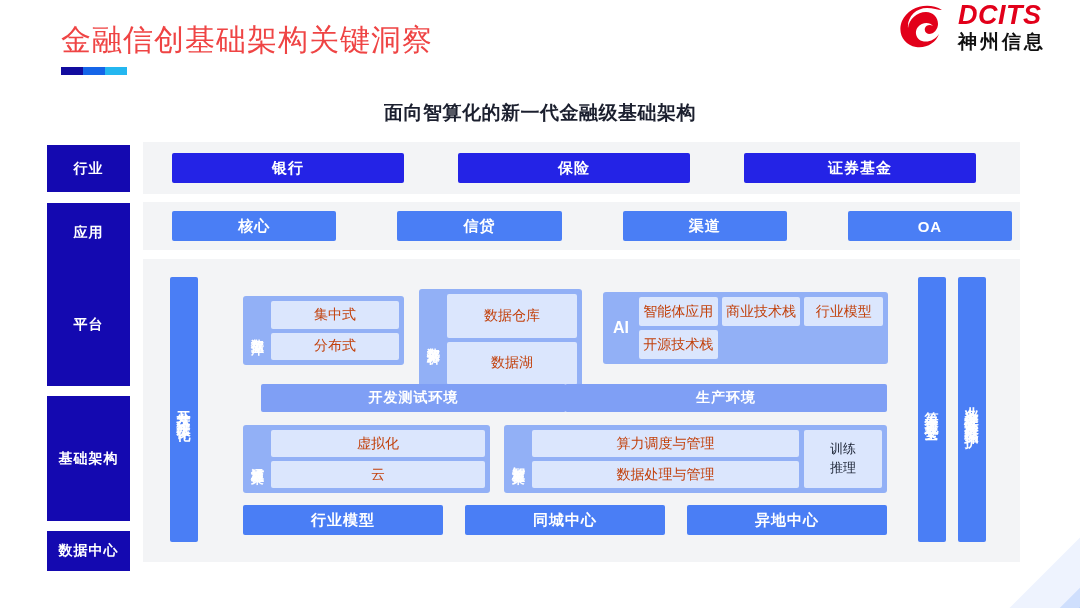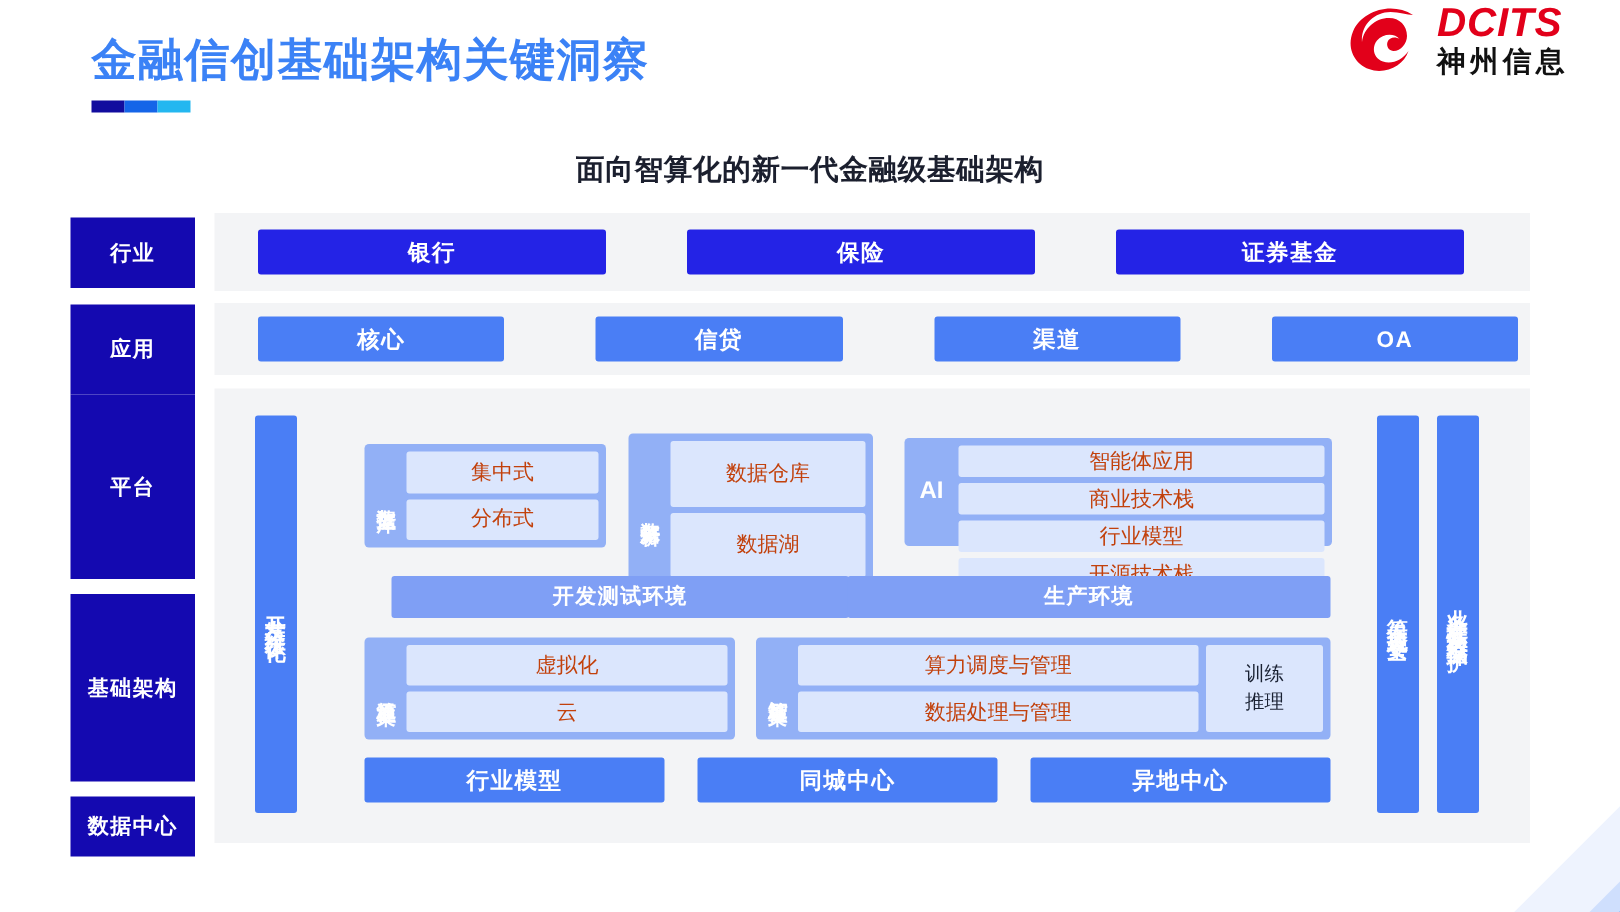--- a/index.html
+++ b/index.html
@@ -16,21 +16,21 @@
   .deco i { position: absolute; display: block; transform: rotate(-45deg); transform-origin: bottom right; border-radius: 1px; }
   .d1 { width: 520px; height: 44px; right: -120px; bottom: 6px;  background: #0a62fb; }
   .d2 { width: 520px; height: 30px; right: -120px; bottom: 52px; background: #4e86f7; }
   .d3 { width: 520px; height: 26px; right: -120px; bottom: 84px; background: #9dbdfb; }
   .d4 { width: 520px; height: 20px; right: -120px; bottom: 112px; background: #cfdffd; }
   .d5 { width: 520px; height: 40px; right: -120px; bottom: 134px; background: #eef3fe; }
 
   
   .title {
     position: absolute; left: 61px; top: 20px;
-    font-size: 30px; font-weight: bold; color: #3b82f6; letter-spacing: 1px;
+    font-size: 30px; font-weight: normal; color: #ef4444; letter-spacing: 1px;
   }
   .accent { position: absolute; left: 61px; top: 67px; width: 66px; height: 8px; display: flex; }
   .accent span { flex: 1; height: 100%; }
   .accent .a1 { background: #120c9e; }
   .accent .a2 { background: #1565e8; }
   .accent .a3 { background: #24b7f0; }
 
   .logo { position: absolute; right: 34px; top: 2px; display: flex; align-items: flex-end; gap: 8px; }
   .logo-mark { width: 52px; height: 48px; }
   .logo-text { display: flex; flex-direction: column; justify-content: center; line-height: 1; }
@@ -88,21 +88,21 @@
   .grp-cells { display: flex; flex-direction: column; gap: 4px; flex: 1; }
   .cell { background: #dbe6fd; color: #c2410c; font-size: 14px;
           display: flex; align-items: center; justify-content: center; border-radius: 2px; flex: 1; min-height: 21px; }
 
   .grp-db   { left: 243px; top: 296px; width: 161px; height: 69px; }
   .grp-da   { left: 419px; top: 289px; width: 163px; height: 101px; }
 
   .grp-ai { position: absolute; left: 603px; top: 292px; width: 285px; height: 72px;
             background: #92b0f6; border-radius: 3px; display: flex; padding: 5px; gap: 5px; align-items: stretch; }
   .ai-label { color: #fff; font-weight: bold; font-size: 16px; display: flex; align-items: center; justify-content: center; width: 26px; flex: 0 0 auto; }
-  .ai-grid { flex: 1; display: grid; grid-template-columns: 1fr; grid-template-rows: 1fr 1fr; gap: 4px; }
+  .ai-grid { flex: 1; display: grid; grid-template-columns: 1fr 1fr 1fr; grid-template-rows: 1fr 1fr; gap: 4px; }
 
   
   .envbar { position: absolute; background: #7f9ff5; color: #fff; font-weight: bold;
             font-size: 14px; display: flex; align-items: center; justify-content: center; border-radius: 2px; letter-spacing: 1px; }
   .env-dev  { left: 261px; top: 384px; width: 305px; height: 28px; }
   .env-prod { left: 565px; top: 384px; width: 322px; height: 28px; }
 
   
   .grp-gc { left: 243px; top: 425px; width: 247px; height: 68px; }
   .grp-ic { position: absolute; left: 504px; top: 425px; width: 383px; height: 68px;

